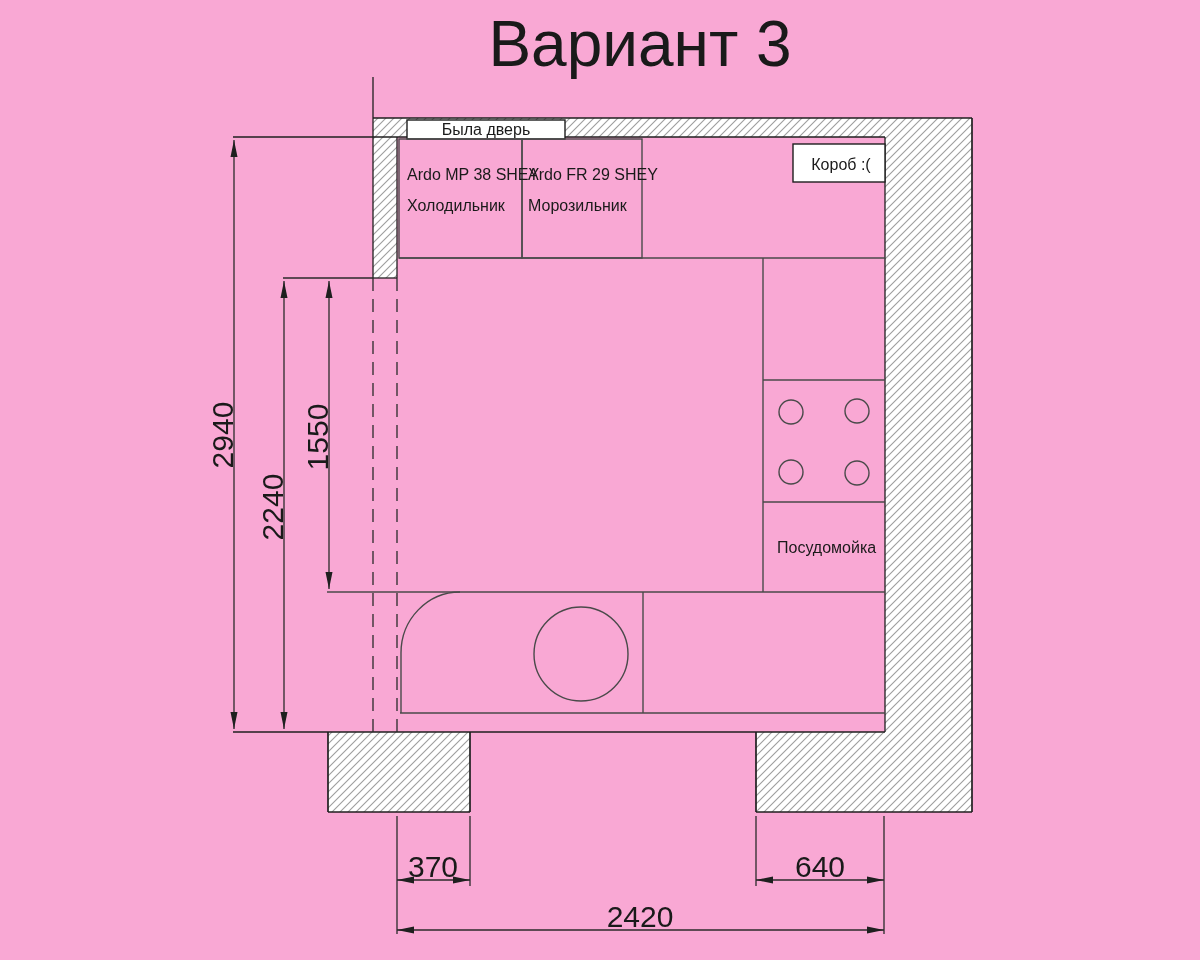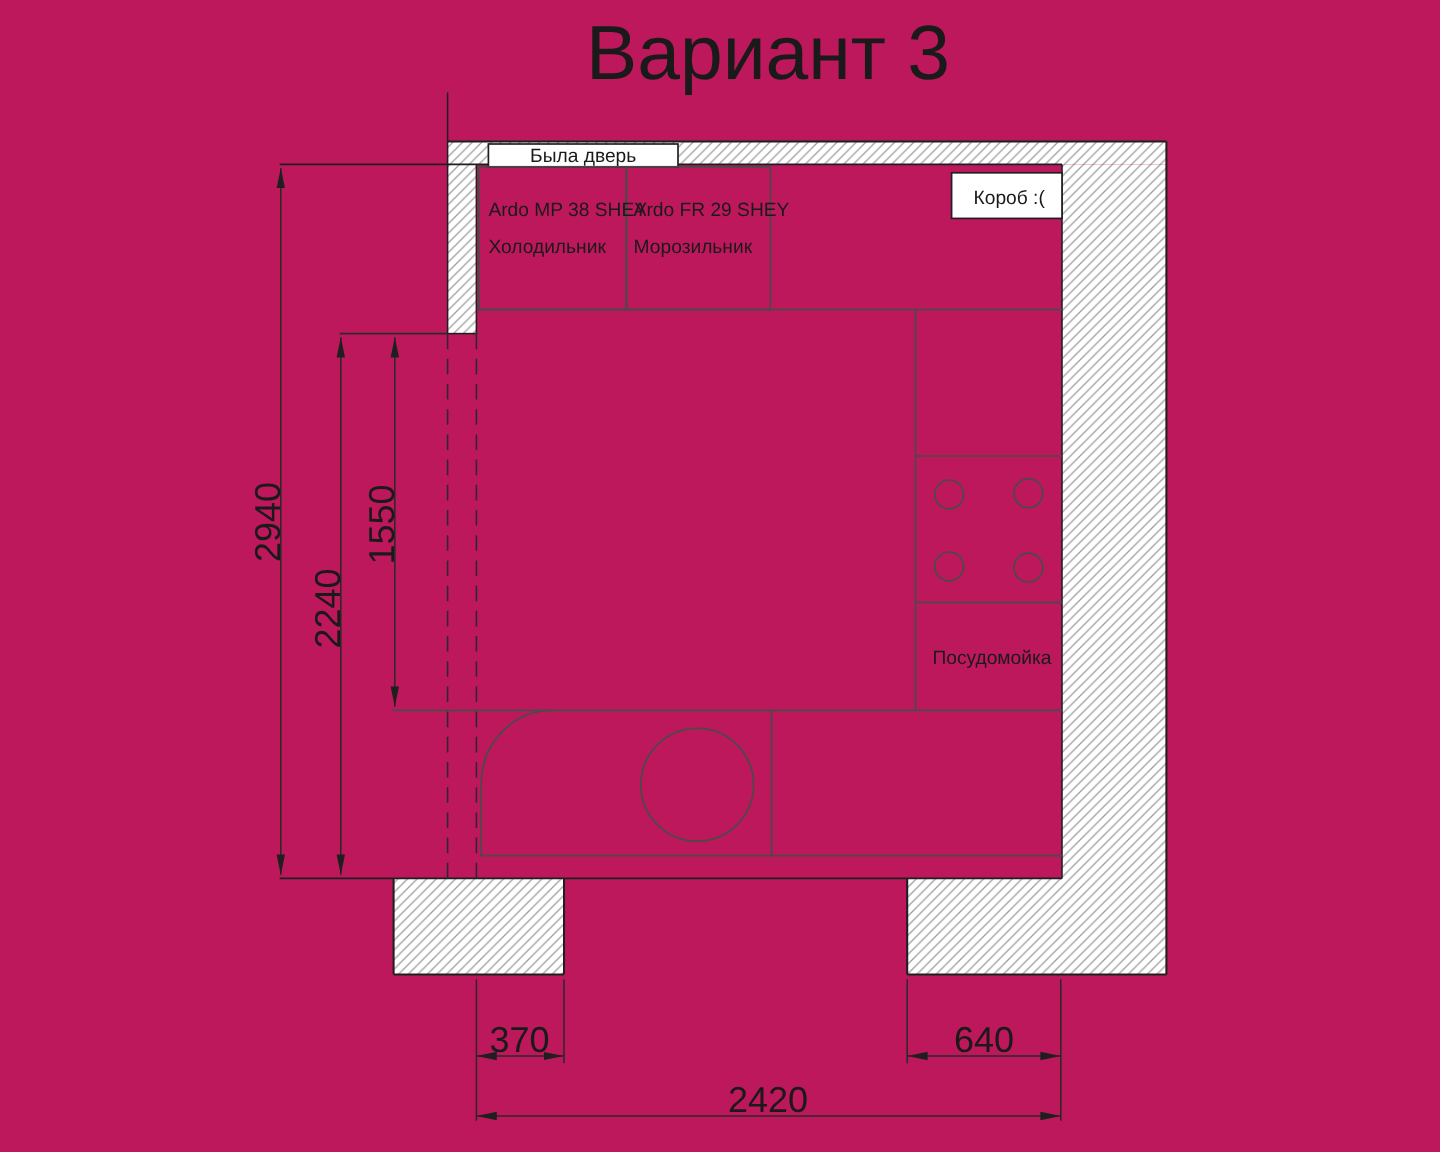--- a/index.html
+++ b/index.html
@@ -1,16 +1,16 @@
 <!DOCTYPE html>
 <html><head>
 <meta charset="utf-8">
 <style>
   html,body{margin:0;padding:0;background:#ffffff;}
-  .page{position:relative;width:1200px;height:960px;background:#be185d;overflow:hidden;}
+  .page{position:relative;width:1200px;height:960px;background:#f9a8d4;overflow:hidden;}
   svg text{font-family:"Liberation Sans","DejaVu Sans",sans-serif;fill:#1a1a1a;}
   .title-text{font-size:64px;}
   .lbl{font-size:16px;}
   .dim{font-size:30px;}
   .wline{stroke:#1f1f1f;stroke-width:1.7;fill:none;}
   .thin{stroke:#1f1f1f;stroke-width:1.3;fill:none;}
   .fline{stroke:#4a4a4a;stroke-width:1.4;fill:none;}
   .dline{stroke:#2a2a2a;stroke-width:1.3;fill:none;}
   .dash{stroke:#2a2a2a;stroke-width:1.3;fill:none;stroke-dasharray:13 8;}
   .whitebox{fill:#ffffff;stroke:#1f1f1f;stroke-width:1.4;}

